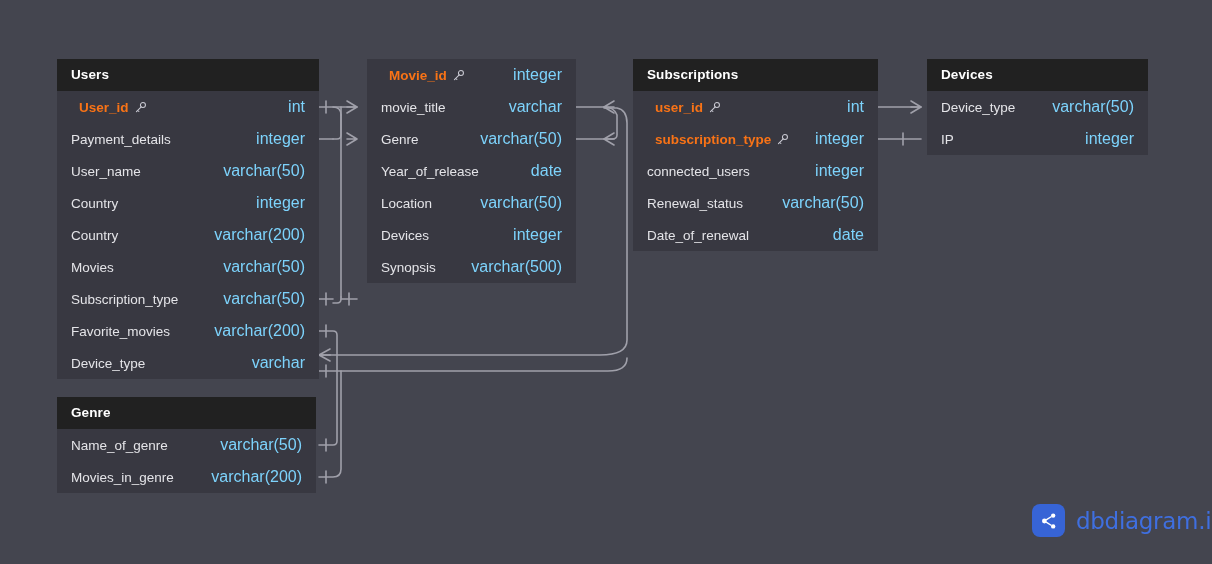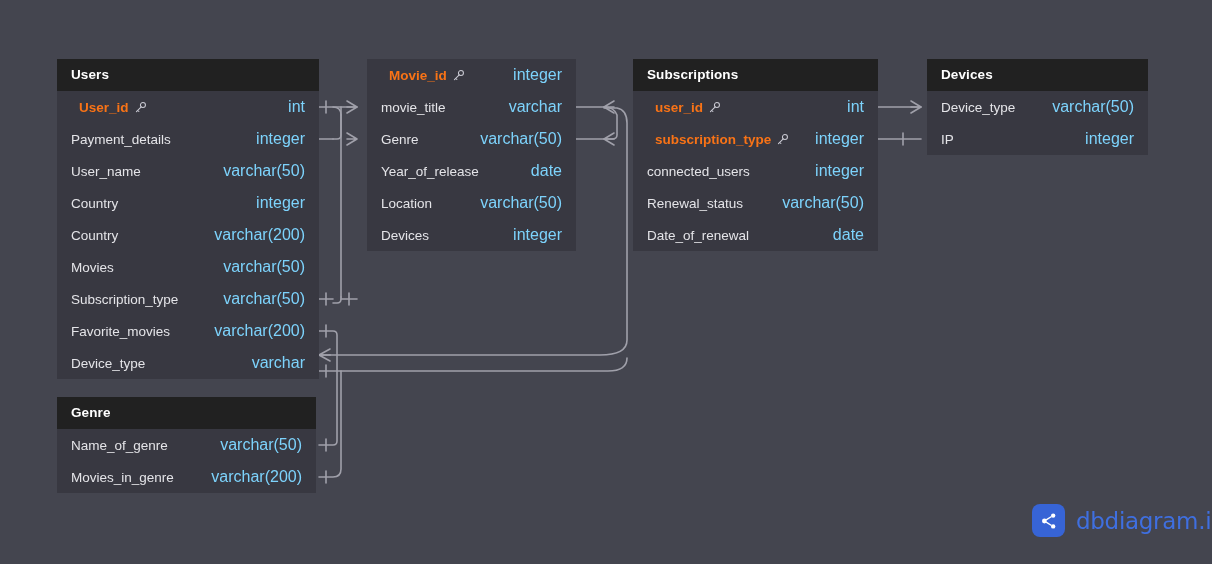--- a/index.html
+++ b/index.html
@@ -228,20 +228,24 @@
           <span class="ftype">date</span>
         </div>
         <div class="field">
           <span class="fname">Location</span>
           <span class="ftype">varchar(50)</span>
         </div>
         <div class="field">
           <span class="fname">Devices</span>
           <span class="ftype">integer</span>
         </div>
+        <div class="field">
+          <span class="fname">Synopsis</span>
+          <span class="ftype">varchar(500)</span>
+        </div>
       </div>
       <div class="table" style="left: 633px; top: 59px; width: 245px;">
         <div class="table-header">Subscriptions</div>
         <div class="field pk">
           <span class="fname">user_id</span>
           <span class="key-icon">
             <svg viewBox="0 0 16 16" fill="none" stroke="#c9c9d2" stroke-width="1.3">
               <circle cx="11" cy="5" r="3.1"></circle>
               <path d="M8.9 7.2 L3 13.1 M4.6 11.4 L6 12.8" stroke-linecap="round"></path>
             </svg>

